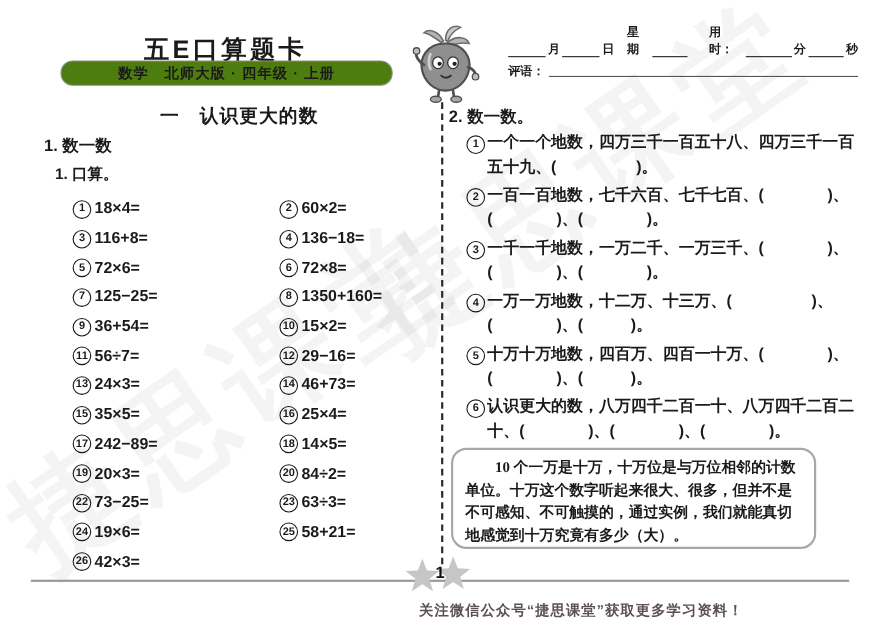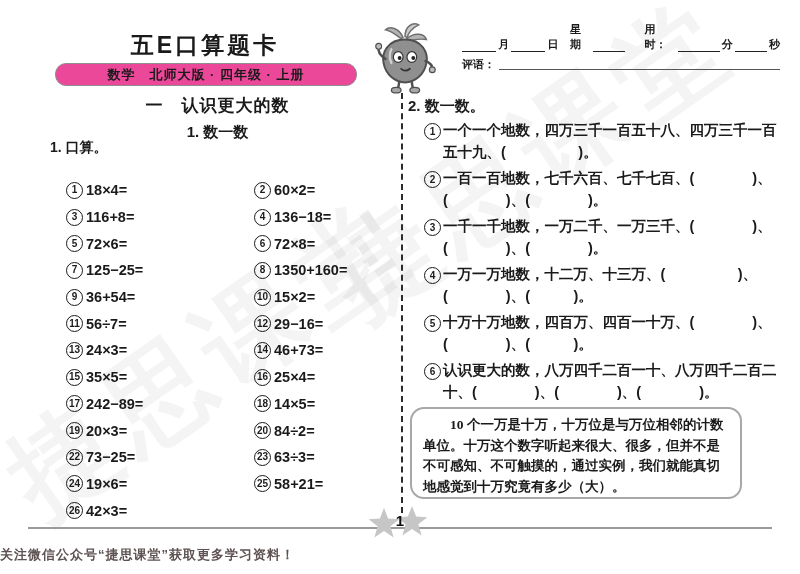--- a/index.html
+++ b/index.html
@@ -13,43 +13,43 @@
     transform:rotate(-35deg);white-space:nowrap;z-index:0;pointer-events:none;
     letter-spacing:10px;
   }
   .content{position:absolute;inset:0;z-index:1;}
   
   .title{
     position:absolute;left:40px;top:30px;width:330px;text-align:center;
     font-size:23px;font-weight:700;letter-spacing:3px;
   }
   .pill{
-    position:absolute;left:55px;top:63px;width:300px;height:21px;
-    background:#ec4899;border:1px solid #8e8e8e;border-radius:11px;
+    position:absolute;left:55px;top:55px;width:300px;height:21px;
+    background:#4d7c0f;border:1px solid #8e8e8e;border-radius:11px;
     display:flex;align-items:center;justify-content:center;
     font-size:13px;font-weight:700;letter-spacing:1px;
   }
   .mascot{position:absolute;left:366px;top:20px;width:78px;height:78px;}
   .hdr-right{position:absolute;left:462px;top:38px;width:318px;font-size:11px;font-weight:700;}
   .date-line{display:flex;align-items:flex-end;gap:2px;height:14px;}
   .blank{display:inline-block;border-bottom:1.5px solid #222;height:12px;}
   .w36{width:36px}.w34{width:34px}.w44{width:44px}
   .gap8{display:inline-block;width:8px}.gap16{display:inline-block;width:16px}
   .comment-line{display:flex;margin-top:5px;height:14px;}
   .comment-line .fill{flex:1;border-bottom:1.5px solid #555;height:12px;margin-left:4px;}
   
   .sec-title{
     position:absolute;left:40px;top:94px;width:355px;text-align:center;
     font-size:17px;font-weight:800;letter-spacing:1px;
   }
   .sub-title{
-    position:absolute;left:40px;top:123px;width:355px;text-align:center;
+    position:absolute;left:40px;top:123px;width:355px;text-align:left;
     font-size:15px;font-weight:700;
   }
-  .task-label-left{position:absolute;left:50px;top:139px;font-size:14px;font-weight:700;}
+  .task-label-left{position:absolute;left:50px;top:150px;font-size:14px;font-weight:700;}
   .prob-grid{
     position:absolute;left:66px;top:177px;width:330px;
     display:grid;grid-template-columns:188px 1fr;grid-auto-rows:26.7px;
   }
   .prob{display:flex;align-items:center;gap:3px;font-size:14.5px;font-weight:700;}
   .circ{
     flex:none;display:inline-flex;align-items:center;justify-content:center;
     width:15px;height:15px;border:1.5px solid #1a1a1a;border-radius:50%;
     font-size:10px;font-weight:700;line-height:1;
   }
@@ -75,21 +75,21 @@
     position:absolute;width:32px;height:32px;background:#c6c6c6;
     clip-path:polygon(50% 0%,63% 33%,98% 35%,70% 57%,80% 92%,50% 72%,20% 92%,30% 57%,2% 35%,37% 33%);
   }
   .star.s1{left:2px;top:3px;}
   .star.s2{left:30px;top:1px;}
   .page-num{
     position:absolute;left:0;top:7px;width:68px;text-align:center;
     font-size:15px;font-weight:700;color:#111;
   }
   .footer-text{
-    position:absolute;left:0;top:546px;width:676px;text-align:left;
+    position:absolute;left:0;top:546px;width:676px;text-align:right;
     font-size:13px;letter-spacing:1px;color:#5d5151;font-weight:600;
   }
 </style>
 </head>
 <body>
 
 <div class="page">
 
   <div class="wm" style="left:300px;top:90px;">捷思课堂</div>
   <div class="wm" style="left:-20px;top:290px;">捷思课堂</div>

